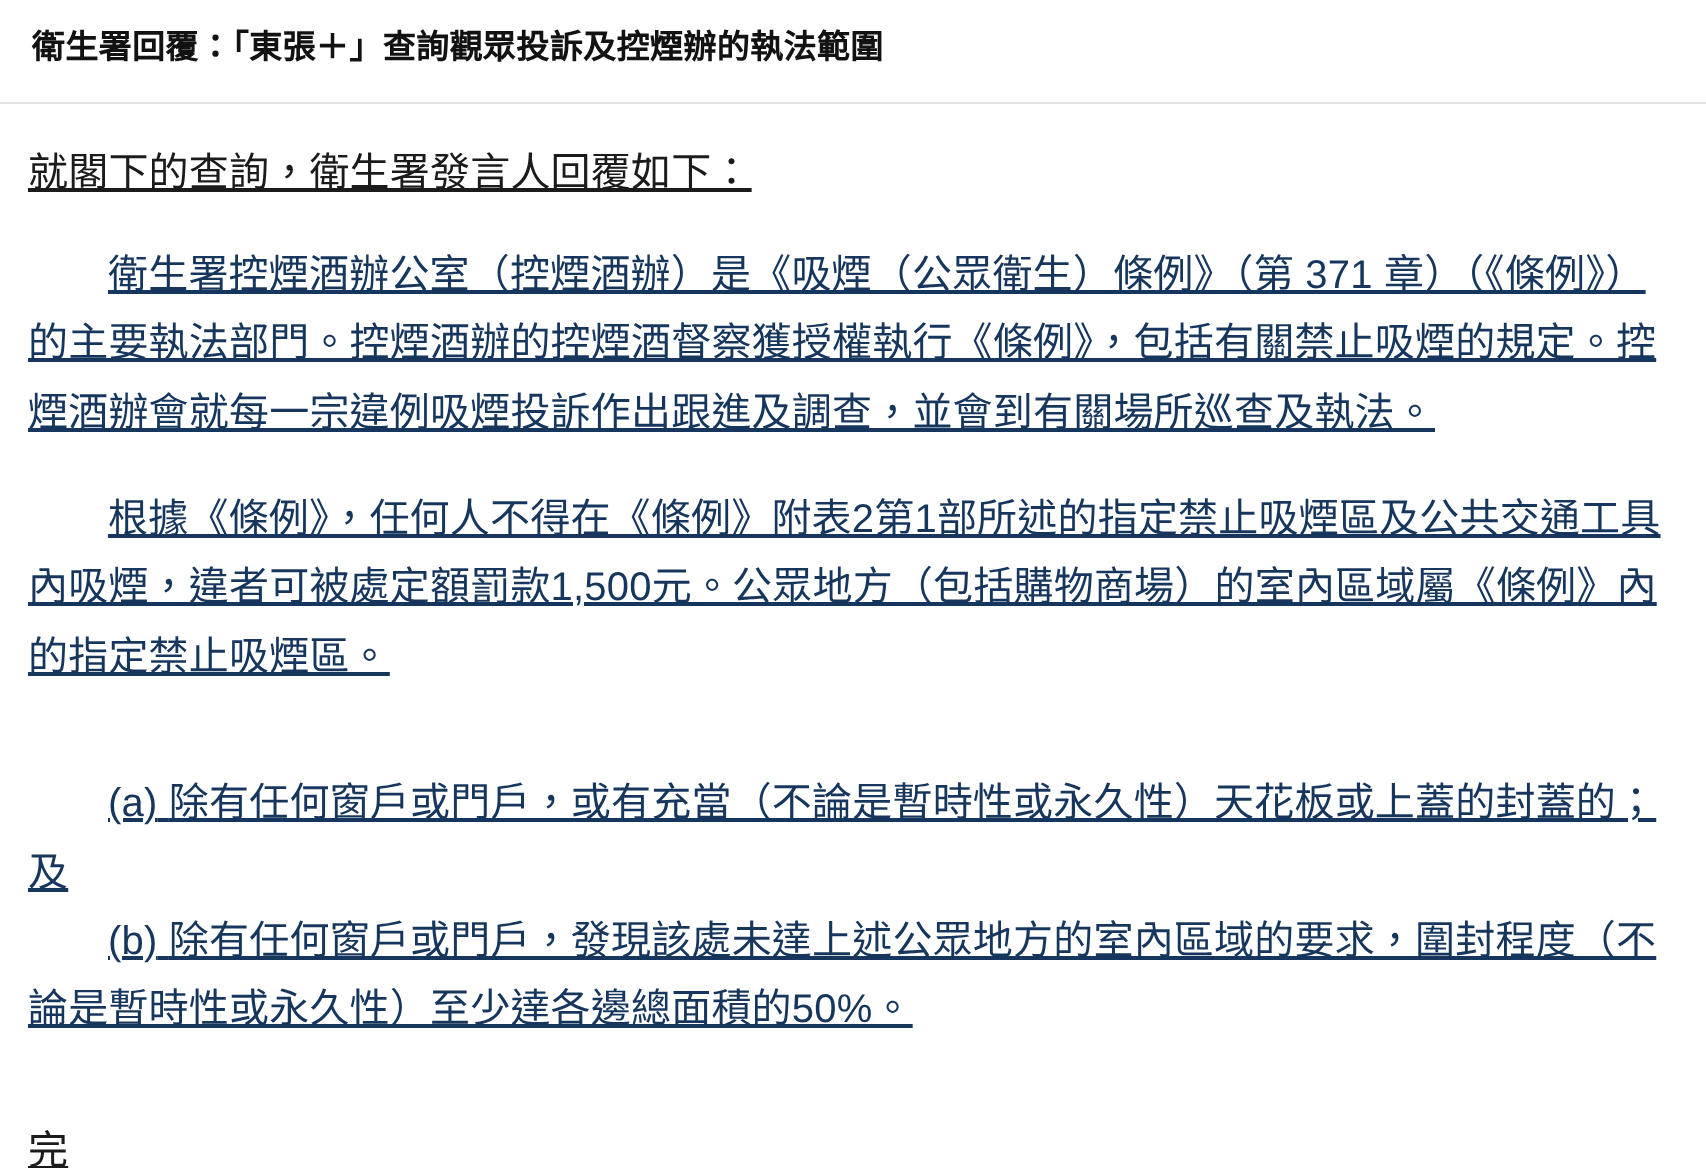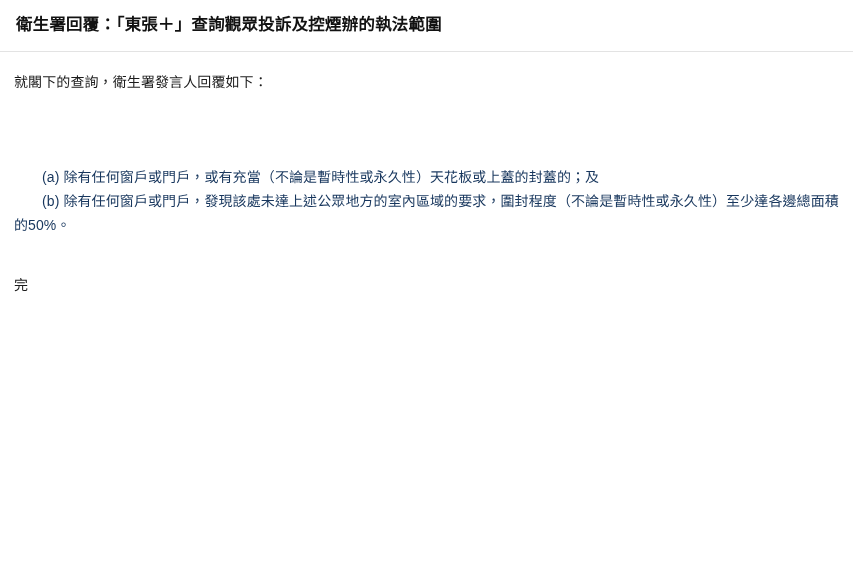--- a/index.html
+++ b/index.html
@@ -34,24 +34,25 @@
     color: #121212;
     letter-spacing: 0.2px;
     line-height: 1.3;
   }
   .content {
     box-sizing: border-box;
     padding: 18px 14px 0 14px;
   }
   p {
     margin: 0;
-    font-size: 14px;
+    font-size: 20px;
     line-height: 1.72;
     color: #1b1b1b;
     letter-spacing: 0.1px;
+    text-decoration: underline;
   }
   .body-para {
     color: #17365d;
     margin-bottom: 2px;
   }
   .lead {
     color: #1b1b1b;
     margin-bottom: 16px;
   }
   .indent {
@@ -77,23 +78,25 @@
 <div class="page">
 
   <div class="title-bar">
     <div class="title-text">衛生署回覆：「東張＋」查詢觀眾投訴及控煙辦的執法範圍</div>
   </div>
 
   <div class="content">
 
     <p class="lead">就閣下的查詢，衛生署發言人回覆如下：</p>
 
+    <p class="body-para indent">衛生署控煙酒辦公室（控煙酒辦）是《吸煙（公眾衛生）條例》（第 371 章）（《條例》）的主要執法部門。控煙酒辦的控煙酒督察獲授權執行《條例》，包括有關禁止吸煙的規定。控煙酒辦會就每一宗違例吸煙投訴作出跟進及調查，並會到有關場所巡查及執法。</p>
 
     <div class="spacer-md"></div>
 
+    <p class="body-para indent">根據《條例》，任何人不得在《條例》附表2第1部所述的指定禁止吸煙區及公共交通工具內吸煙，違者可被處定額罰款1,500元。公眾地方（包括購物商場）的室內區域屬《條例》內的指定禁止吸煙區。</p>
 
     <div class="spacer-lg"></div>
 
 
     <div class="spacer-md"></div>
 
     <p class="list-item"><span class="marker">(a)</span> <span>除有任何窗戶或門戶，或有充當（不論是暫時性或永久性）天花板或上蓋的封蓋的；及</span></p>
 
     <p class="list-item"><span class="marker">(b)</span> <span>除有任何窗戶或門戶，發現該處未達上述公眾地方的室內區域的要求，圍封程度（不論是暫時性或永久性）至少達各邊總面積的50%。</span></p>
 

